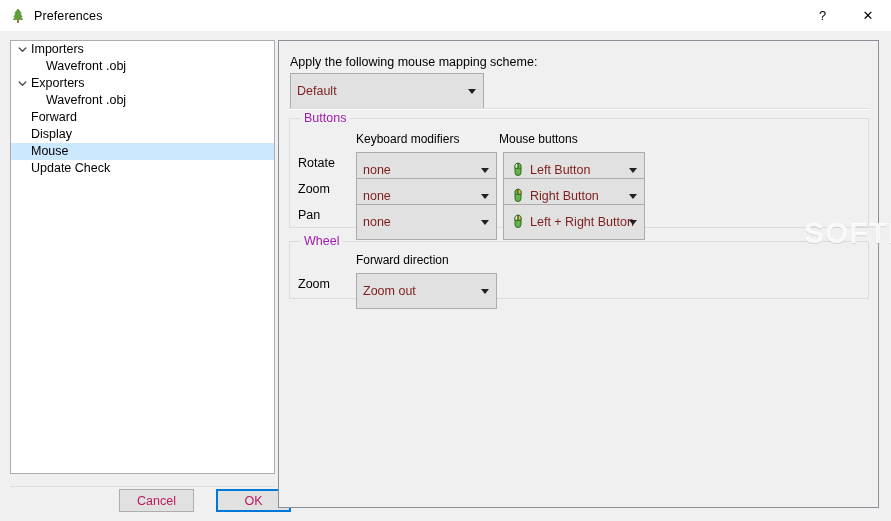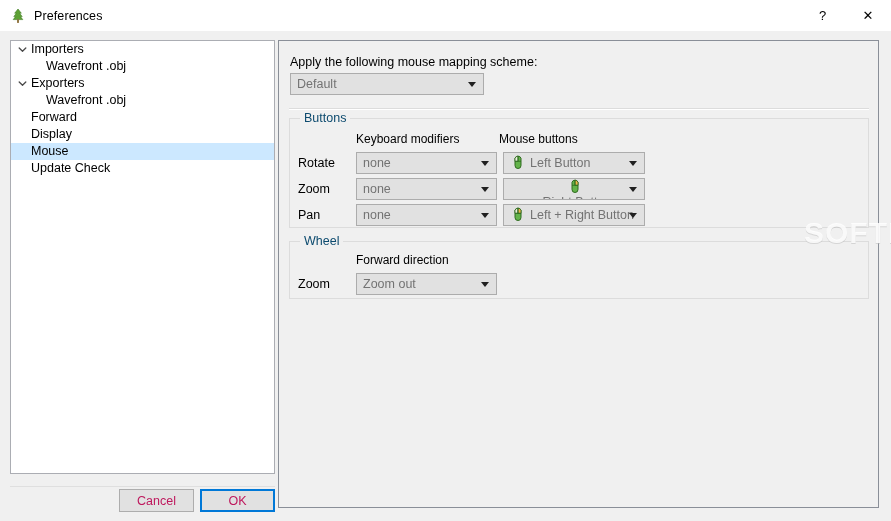--- a/index.html
+++ b/index.html
@@ -117,21 +117,21 @@
     font-family: "Liberation Sans", sans-serif;
     font-size: 12.5px;
     color: #be185d;
     display: flex;
     align-items: center;
     justify-content: center;
     padding: 0;
   }
   .dlg-btn.cancel { left: 119px; }
   .dlg-btn.ok {
-    left: 200px;
+    left: 216px;
     border: 2px solid #0078d7;
   }
 
   
   .content-panel {
     position: absolute;
     left: 278px; top: 9px;
     width: 601px; height: 468px;
     background: #f0f0f0;
     border: 1px solid #8a8f98;
@@ -143,25 +143,25 @@
     font-size: 12.5px;
     white-space: nowrap;
   }
 
   
   .combo {
     position: absolute;
     background: #e1e1e1;
     border: 1px solid #acacac;
     box-sizing: border-box;
-    height: 22px;
-    display: flex;
-    align-items: center;
-    font-size: 12.5px;
-    color: #737373;
+    height: 36px;
+    display: flex;
+    align-items: center;
+    font-size: 12.5px;
+    color: #7f1d1d;
     padding-left: 6px;
     white-space: nowrap;
     overflow: hidden;
   }
   .combo .arrow {
     position: absolute;
     right: 7px;
     top: 50%;
     margin-top: -2px;
     width: 0; height: 0;
@@ -208,21 +208,21 @@
     border: 1px solid #dcdcdc;
     box-sizing: border-box;
     background: transparent;
   }
   .groupbox > .gb-title {
     position: absolute;
     left: 10px; top: -8px;
     background: #f0f0f0;
     padding: 0 4px;
     font-size: 12.5px;
-    color: #0c4a6e;
+    color: #a21caf;
     white-space: nowrap;
   }
   .gb-buttons { left: 10px; top: 77px; width: 580px; height: 110px; }
   .gb-wheel   { left: 10px; top: 200px; width: 580px; height: 58px; }
 
   .col-head {
     position: absolute;
     font-size: 12px;
     white-space: nowrap;
   }
@@ -348,21 +348,21 @@
         </span>
         <span>Left Button</span>
         <span class="arrow"></span>
       </div>
 
       <div class="row-label" style="left:8px; top:63px;">Zoom</div>
       <div class="combo" style="left:66px; top:59px; width:141px;">
         <span>none</span>
         <span class="arrow"></span>
       </div>
-      <div class="combo" style="left:213px; top:59px; width:142px;flex-direction:column;">
+      <div class="combo" style="left:213px; top:59px; width:142px;">
         <span class="mouse-ico">
           <svg width="16" height="16" viewBox="0 0 16 16">
             <path d="M5 3.2 A3.2 3.2 0 0 1 11 3.2 L11 10.5 A3 3 0 0 1 5 10.5 Z" fill="#63b34a" stroke="#2f6b1f" stroke-width="1"></path>
             <path d="M8 1.2 A3.2 3.2 0 0 1 11 3.2 L11 6.3 L8 6.3 Z" fill="#f0b44a" stroke="#2f6b1f" stroke-width="0.8"></path>
             <line x1="8" y1="1.3" x2="8" y2="6.3" stroke="#2f6b1f" stroke-width="0.8"></line>
             <line x1="5" y1="6.3" x2="11" y2="6.3" stroke="#2f6b1f" stroke-width="0.8"></line>
           </svg>
         </span>
         <span>Right Button</span>
         <span class="arrow"></span>

